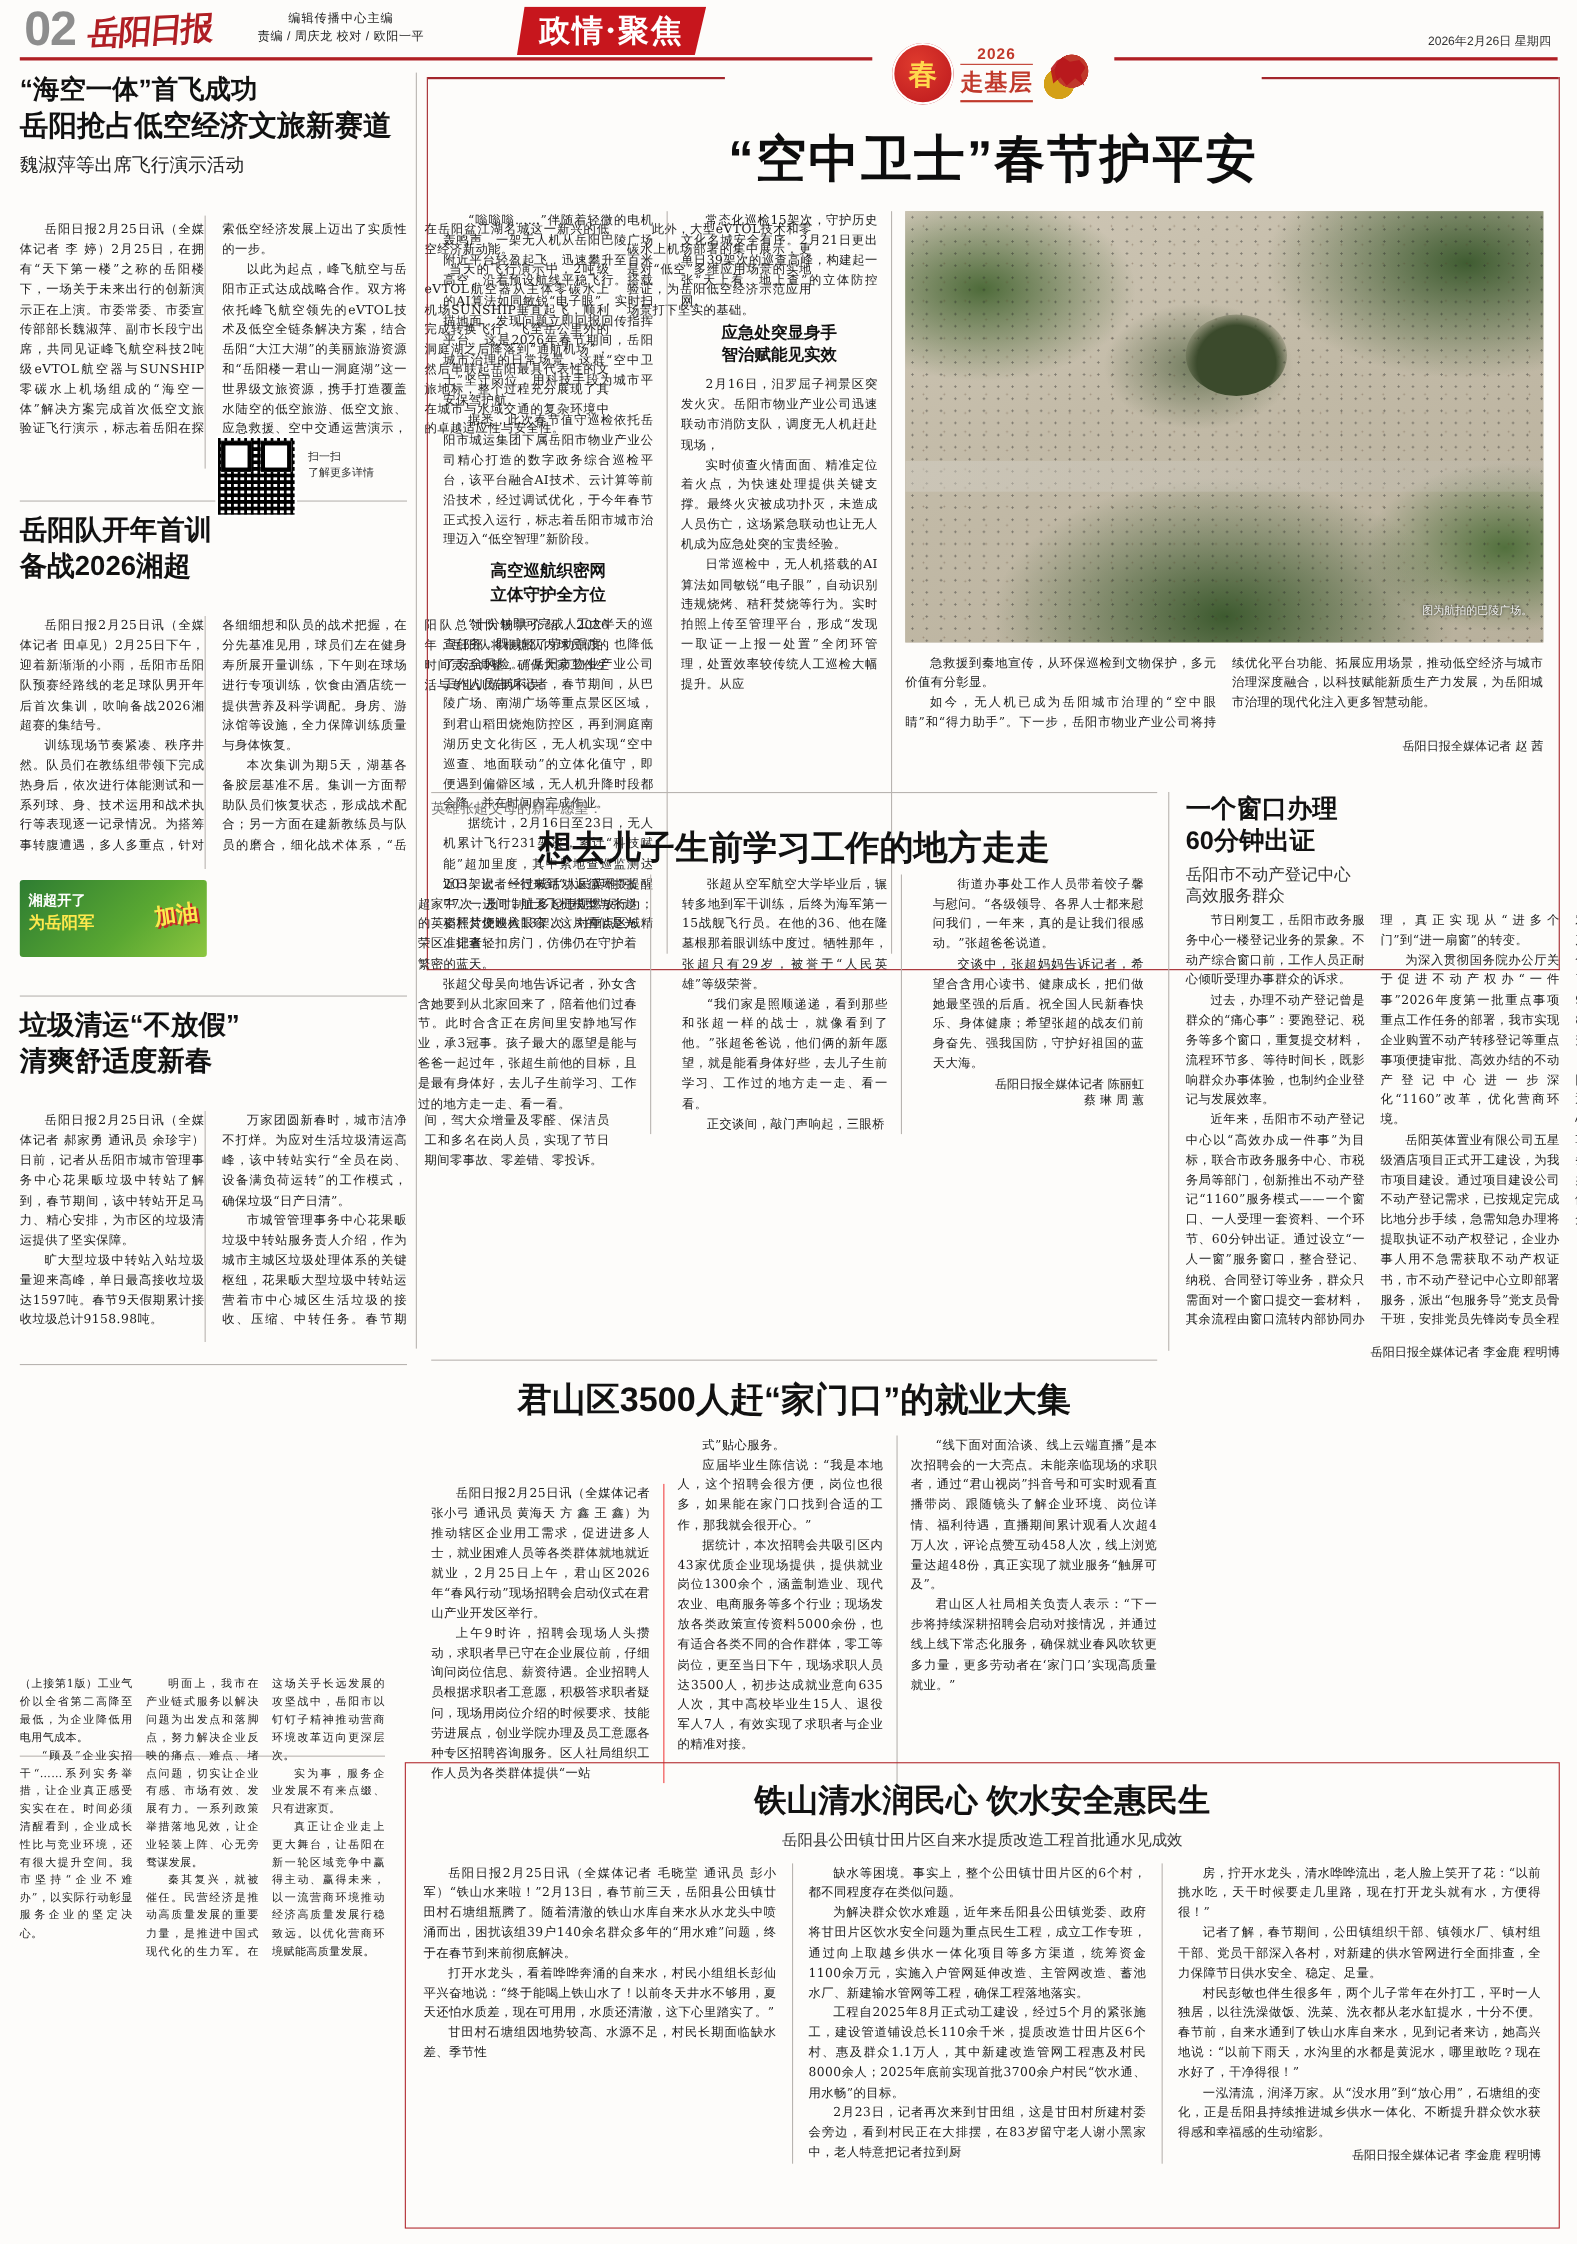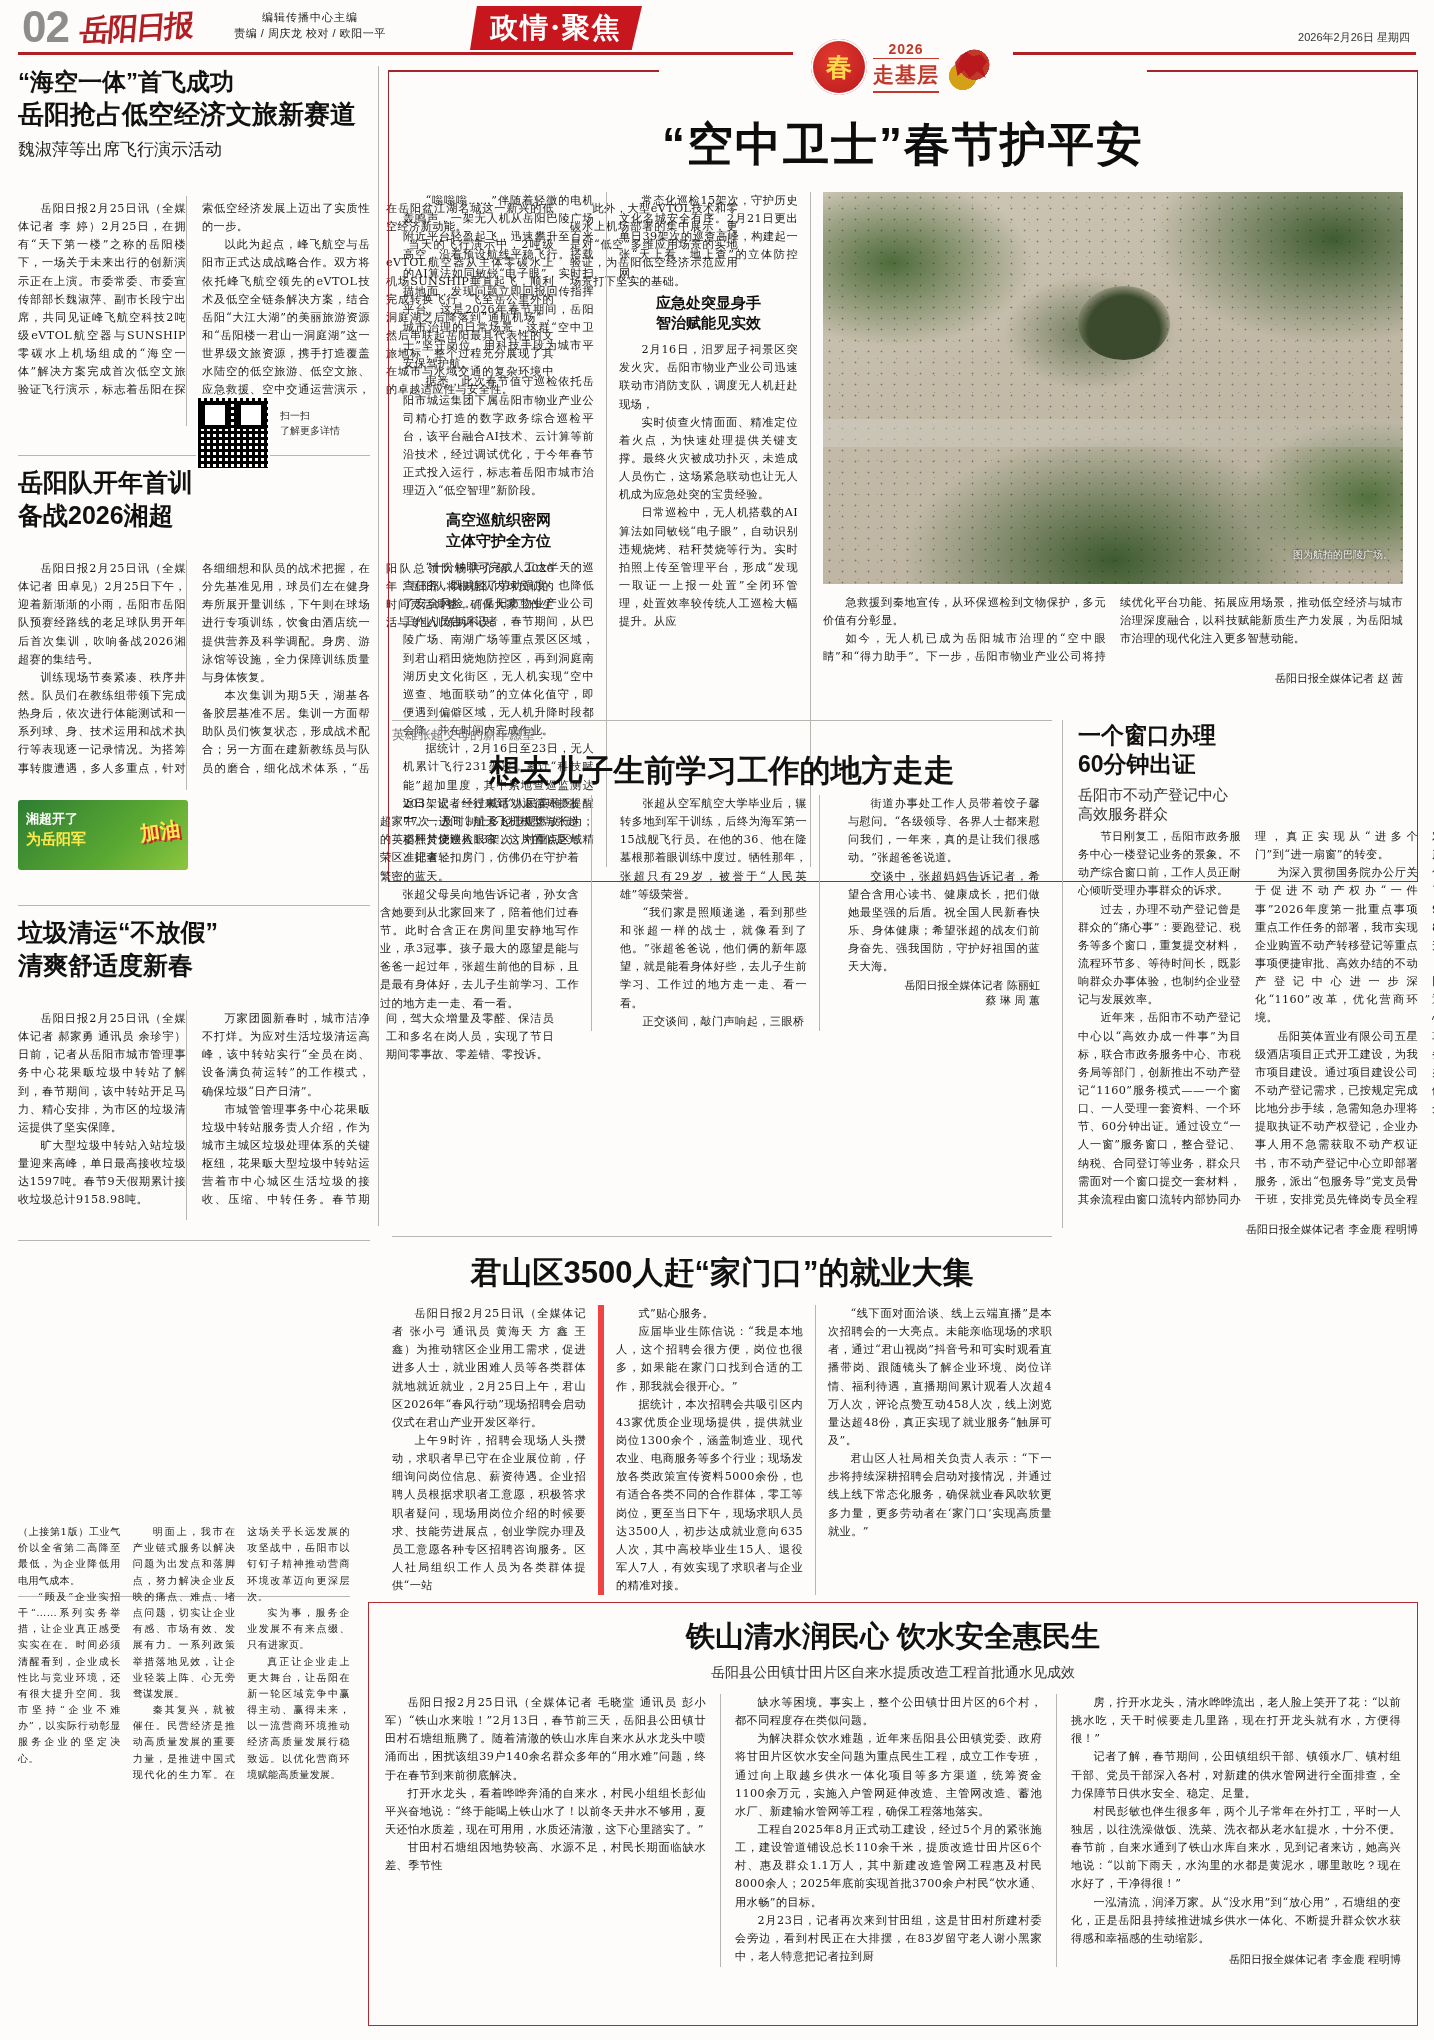--- a/index.html
+++ b/index.html
@@ -426,21 +426,21 @@
     <p>为深入贯彻国务院办公厅关于促进不动产权办“一件事”2026年度第一批重点事项重点工作任务的部署，我市实现企业购置不动产转移登记等重点事项便捷审批、高效办结的不动产登记中心进一步深化“1160”改革，优化营商环境。</p>
     <p>岳阳英体置业有限公司五星级酒店项目正式开工建设，为我市项目建设。通过项目建设公司不动产登记需求，已按规定完成比地分步手续，急需知急办理将提取执证不动产权登记，企业办事人用不急需获取不动产权证书，市不动产登记中心立即部署服务，派出“包服务导”党支员骨干班，安排党员先锋岗专员全程对接，特调多部门同联审核，把产权登记业务办理全流程办量化、优化至极简，目前已经实现了全部主要业务同步事已超过90%，平均办理时间缩短80%，企业群众显著持续提升。</p>
     <p>从“群众来回跑”到“数据协同跑”，从“多头提交”到“一窗通办”——岳阳市不动产登记中心对标国家“高效办成一件事”改革部署，以“1160”模式推动政务服务从“能办”向“好办、快办、易办”升级，在事务住下来做之际，用这度与温度为企业群众送上实实在在的改革红利。</p>
   </div>
   <div class="byline" style="position:absolute; left:1078px; top:1222px; width:340px;">岳阳日报全媒体记者 李金鹿 程明博</div>
 
   <div class="hrule" style="left:392px; top:1236px; width:660px;"></div>
   <div class="hl2" style="position:absolute; left:392px; top:1252px; width:660px; font-size:31px;">君山区3500人赶“家门口”的就业大集</div>
 
   <div style="position:absolute; left:392px; top:1305px; width:660px; display:flex;">
-    <div class="body-col" style="width:212px; padding-right:12px; border-right:6px solid #ef4444;">
+    <div class="body-col" style="width:212px; padding-right:12px; border-right:1px solid #ef4444;margin-top:44px;">
       <p>岳阳日报2月25日讯（全媒体记者 张小弓 通讯员 黄海天 方 鑫 王 鑫）为推动辖区企业用工需求，促进进多人士，就业困难人员等各类群体就地就近就业，2月25日上午，君山区2026年“春风行动”现场招聘会启动仪式在君山产业开发区举行。</p>
       <p>上午9时许，招聘会现场人头攒动，求职者早已守在企业展位前，仔细询问岗位信息、薪资待遇。企业招聘人员根据求职者工意愿，积极答求职者疑问，现场用岗位介绍的时候要求、技能劳进展点，创业学院办理及员工意愿各种专区招聘咨询服务。区人社局组织工作人员为各类群体提供“一站</p>
     </div>
     <div class="body-col" style="width:212px; padding:0 12px; border-right:1px solid #b8b4b0;">
       <p>式”贴心服务。</p>
       <p>应届毕业生陈信说：“我是本地人，这个招聘会很方便，岗位也很多，如果能在家门口找到合适的工作，那我就会很开心。”</p>
       <p>据统计，本次招聘会共吸引区内43家优质企业现场提供，提供就业岗位1300余个，涵盖制造业、现代农业、电商服务等多个行业；现场发放各类政策宣传资料5000余份，也有适合各类不同的合作群体，零工等岗位，更至当日下午，现场求职人员达3500人，初步达成就业意向635人次，其中高校毕业生15人、退役军人7人，有效实现了求职者与企业的精准对接。</p>
     </div>
     <div class="body-col" style="flex:1; padding-left:12px;">
       <p>“线下面对面洽谈、线上云端直播”是本次招聘会的一大亮点。未能亲临现场的求职者，通过“君山视岗”抖音号和可实时观看直播带岗、跟随镜头了解企业环境、岗位详情、福利待遇，直播期间累计观看人次超4万人次，评论点赞互动458人次，线上浏览量达超48份，真正实现了就业服务“触屏可及”。</p>

